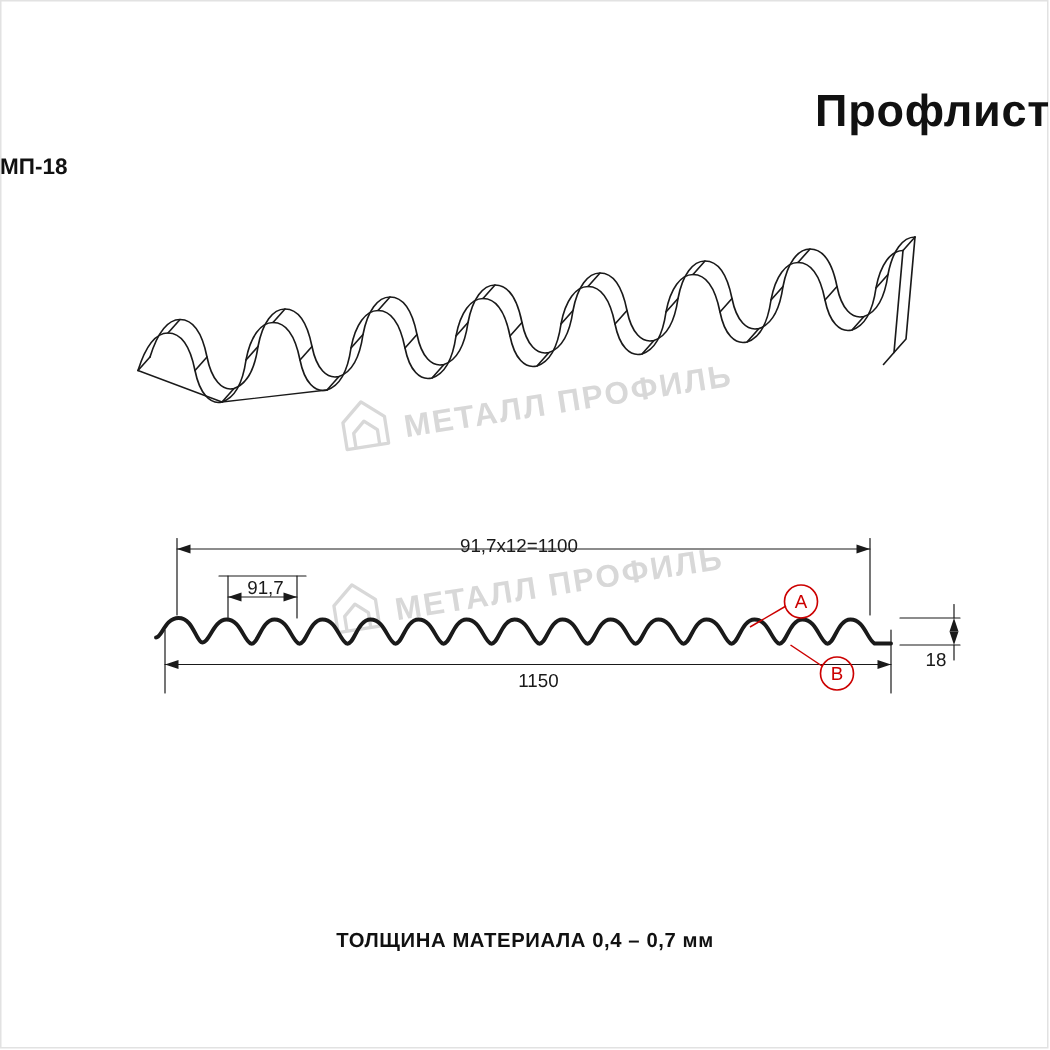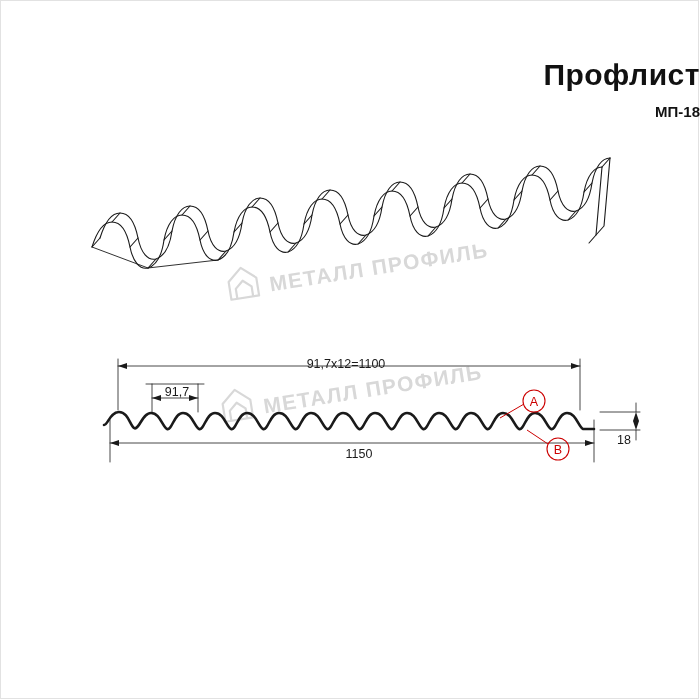--- a/index.html
+++ b/index.html
@@ -38,21 +38,21 @@
     font-size: 30px;
     font-weight: bold;
     letter-spacing: 0.5px;
     color: #111111;
   }
   .subtitle {
     position: absolute;
     top: 103px;
     left: 0;
     width: 700px;
-    text-align: right;
+    text-align: left;
     font-size: 15px;
     font-weight: bold;
     color: #111111;
   }
   .footer-note {
     position: absolute;
     top: 619px;
     left: 0;
     width: 700px;
     text-align: center;
@@ -285,14 +285,15 @@
       <text class="callout-text" x="534" y="405.5" text-anchor="middle">A</text>
     </g>
     <g>
       <line x1="527" y1="430" x2="548" y2="444" stroke="#cc0000" stroke-width="1"></line>
       <circle cx="558" cy="449" r="11" fill="none" stroke="#cc0000" stroke-width="1.1"></circle>
       <text class="callout-text" x="558" y="453.5" text-anchor="middle">B</text>
     </g>
 
   </svg>
 
+  <div class="footer-note">ТОЛЩИНА МАТЕРИАЛА 0,4 – 0,7 мм</div>
 
 </div>
 
 </body></html>

